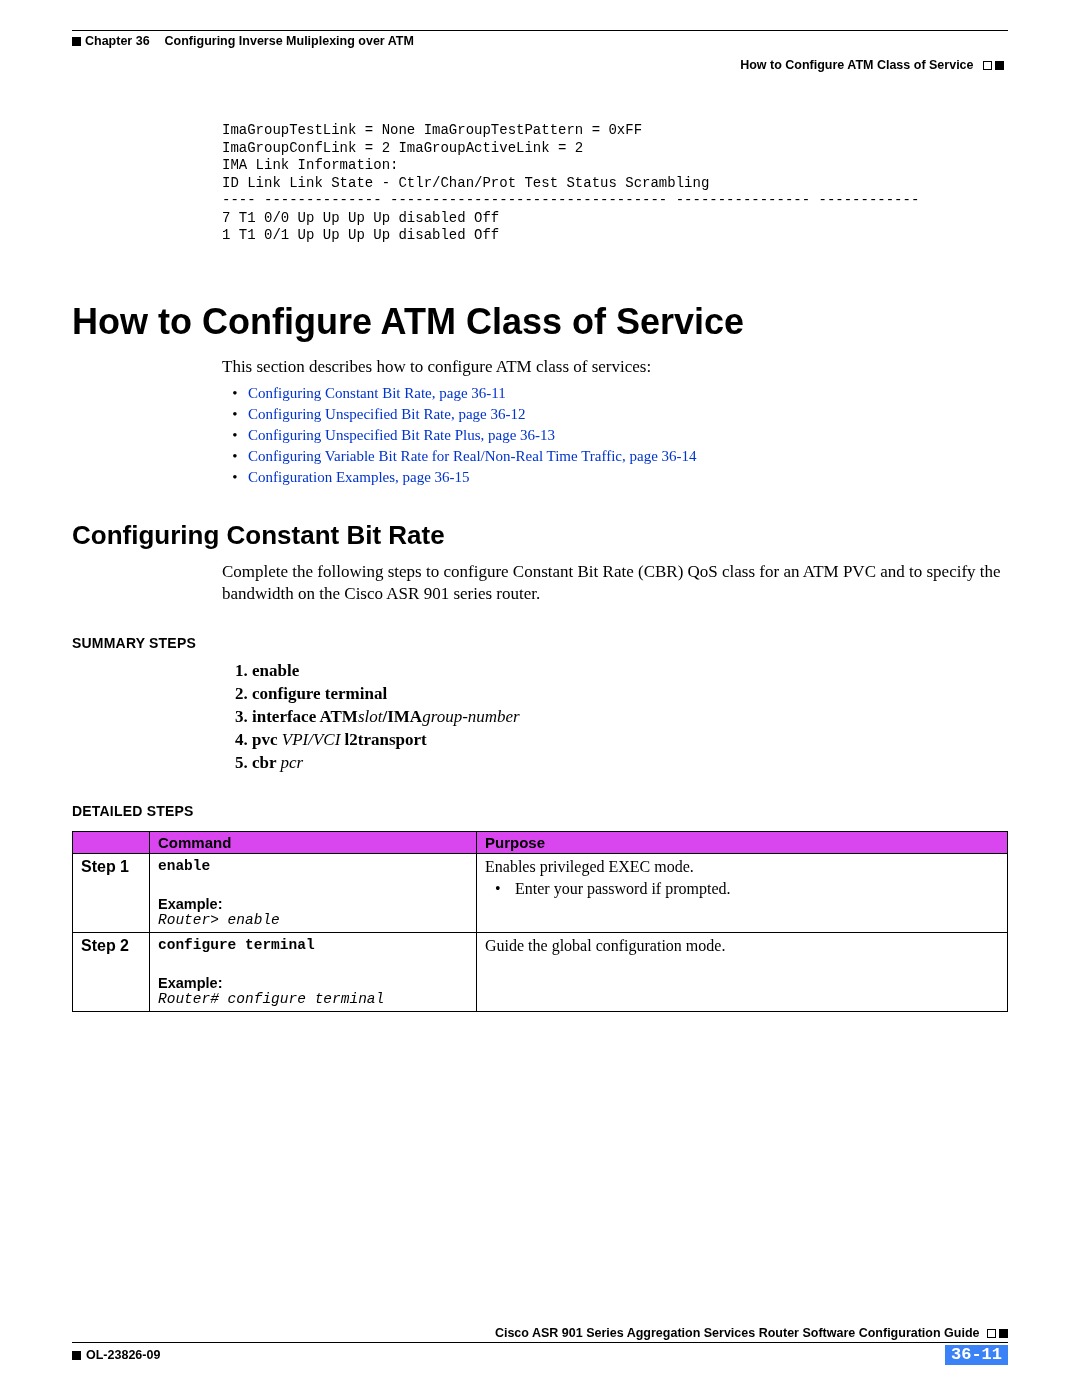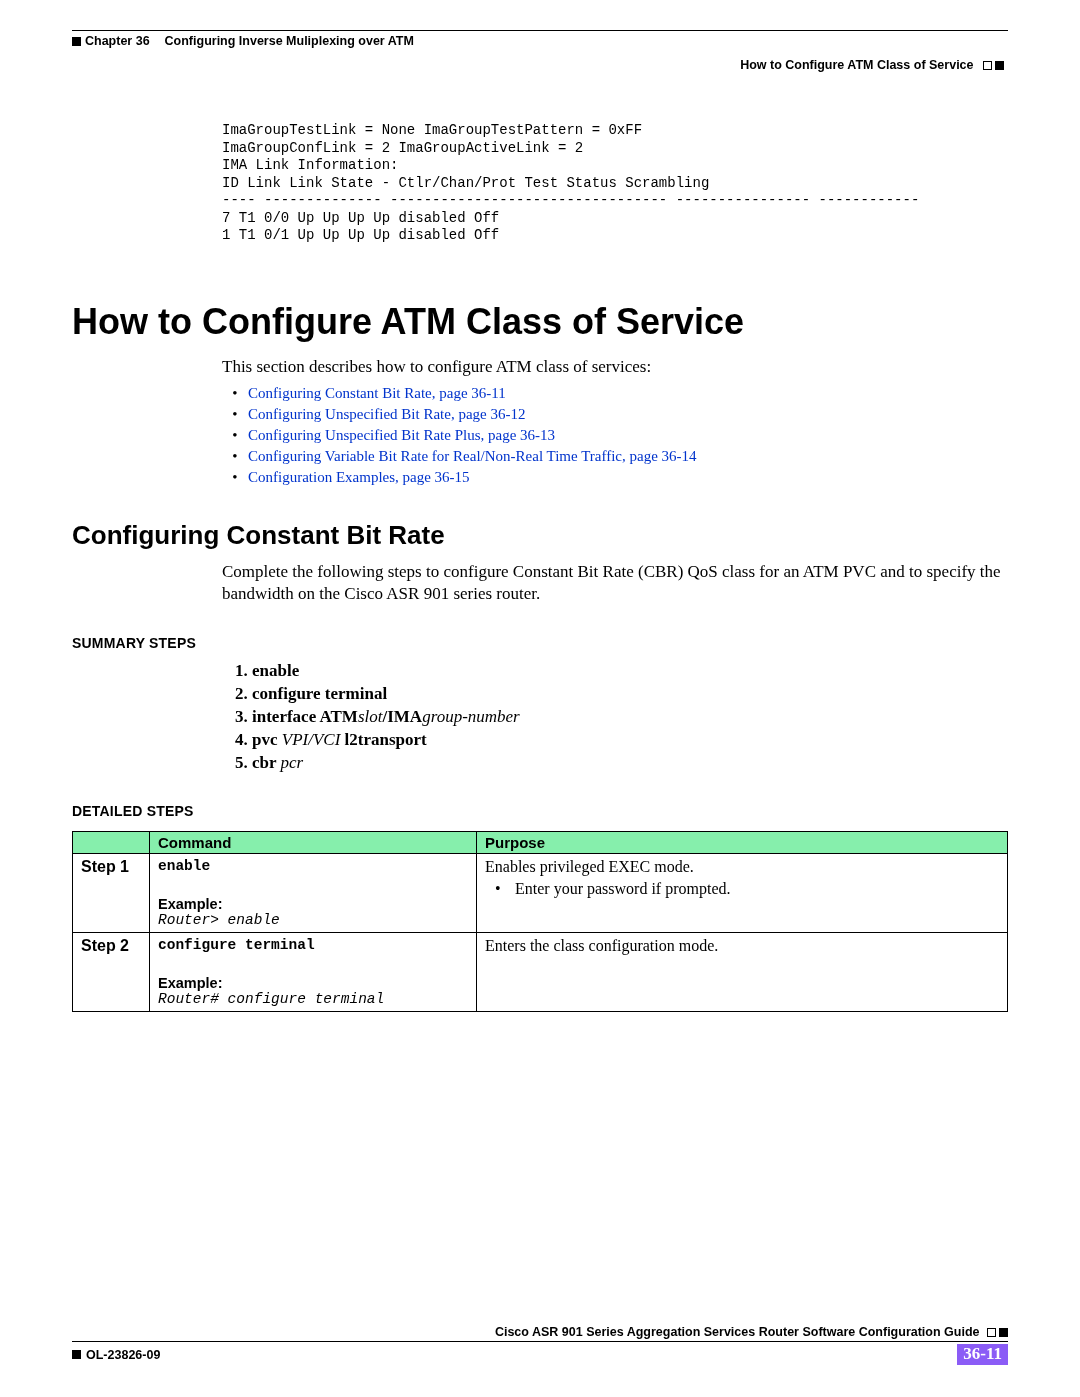--- a/index.html
+++ b/index.html
@@ -127,21 +127,21 @@
     font-weight: normal;
   }
   table.steps {
     border-collapse: collapse;
     width: 100%;
     margin-top: 12px;
     font-size: 16px;
   }
   table.steps th {
     border: 1px solid #000;
-    background: #86efac;
+    background: #d946ef;
     font-family: Arial, Helvetica, sans-serif;
     font-weight: bold;
     font-size: 15px;
     text-align: left;
     padding: 2px 8px;
   }
   table.steps td {
     border: 1px solid #000;
     vertical-align: top;
     padding: 4px 8px;
@@ -204,24 +204,24 @@
   }
   .footer-left {
     font-family: Arial, Helvetica, sans-serif;
     font-size: 12.5px;
     font-weight: bold;
     display: flex;
     align-items: center;
     gap: 5px;
   }
   .footer-right {
-    font-family: Liberation Serif, serif;
+    font-family: Liberation Mono, monospace;
     font-size: 17px;
     font-weight: bold;
-    background: #8b5cf6;
+    background: #3b82f6;
     color: #fff;
     padding: 0 6px 1px 6px;
   }
   .footer-title .sqpair {
     display: inline-flex;
     gap: 3px;
     vertical-align: middle;
     margin-left: 4px;
   }
 </style>
@@ -301,21 +301,21 @@
       </td>
     </tr>
     <tr>
       <td class="stepnum">Step 2</td>
       <td class="cmdcell">
         <div class="cmd-bold">configure terminal</div>
         <div class="example-label">Example:</div>
         <div class="example-code">Router# configure terminal</div>
       </td>
       <td class="purpose">
-        <div>Enters the class configuration mode.</div>
+        <div>Guide the global configuration mode.</div>
       </td>
     </tr>
   </tbody>
     </table>
 
   <div class="footer">
     <div class="footer-title">
       <span>Cisco ASR 901 Series Aggregation Services Router Software Configuration Guide</span>
       <span class="sqpair">
         <span class="sq-outline"></span>

